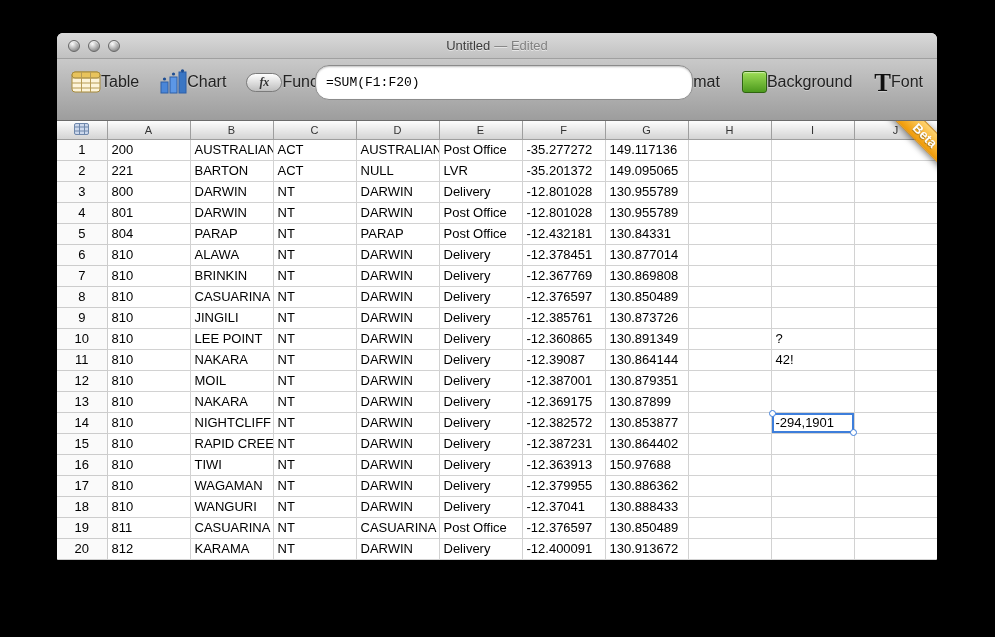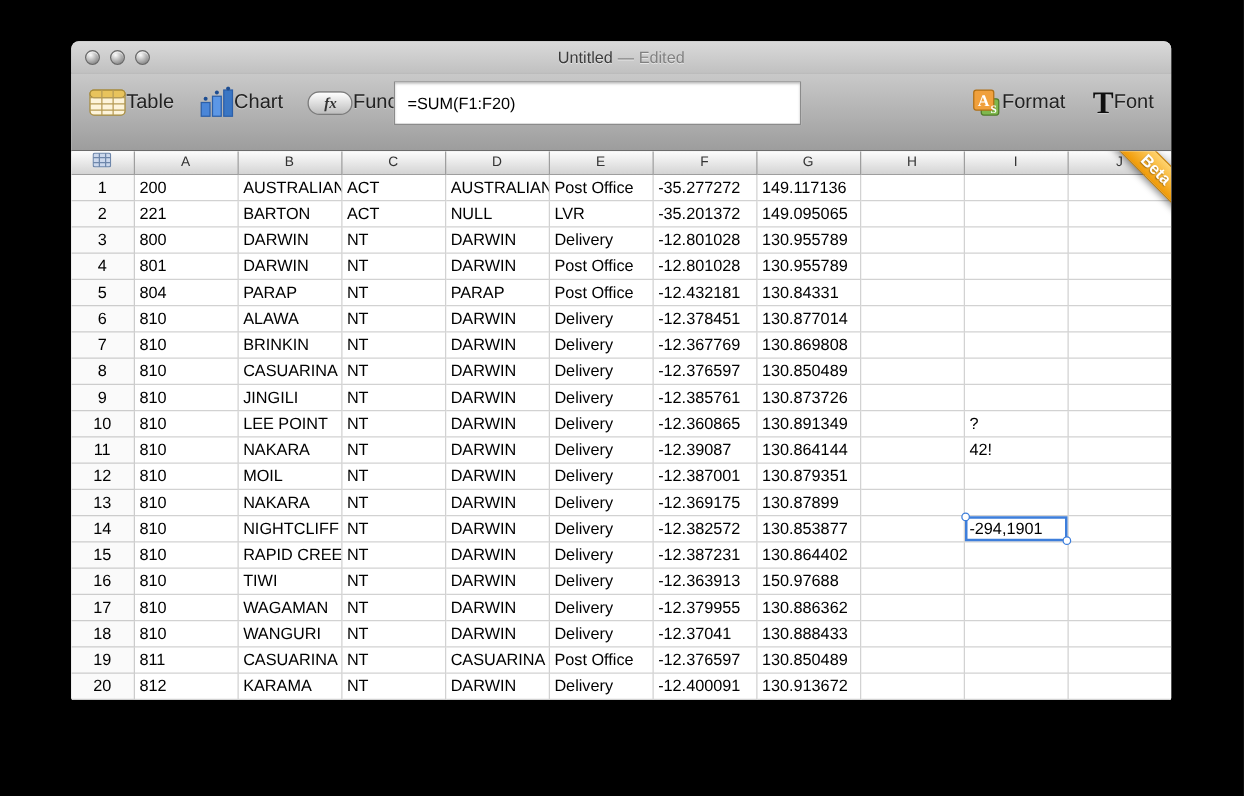--- a/index.html
+++ b/index.html
@@ -17,23 +17,23 @@
            border:1px solid #686868; box-shadow:inset 0 1px 1px rgba(255,255,255,.7); }
   .title { font-size:13px; color:#3a3a3a; text-shadow:0 1px 0 rgba(255,255,255,.55); }
   .title .suffix { color:#808080; margin-left:4px; }
 
   .toolbar { height:62px; background:linear-gradient(#c9c9c9,#9d9d9d); border-bottom:1px solid #6b6b6b;
              position:relative; display:flex; align-items:flex-start; padding:5px 14px 0 14px; }
   .tool { display:flex; align-items:center; margin-right:20px;justify-content:space-between; }
   .icon-wrap { height:36px; display:flex; align-items:center; justify-content:center; }
   .tool-label { font-size:16px; color:#222; margin-top:0; text-shadow:0 1px 0 rgba(255,255,255,.35); }
 
-  .formula-bar { position:absolute; left:258px; top:6px; width:326px; height:35px; background:#fff;
-                 border:1px solid #8b8b8b; border-radius:0; box-shadow:inset 0 1px 2px rgba(0,0,0,.25);
-                 display:flex; align-items:center; padding:0 10px; font-size:13px; color:#000; }
+  .formula-bar { position:absolute; left:258px; top:6px; width:378px; height:35px; background:#fff;
+                 border:1px solid #8b8b8b; border-radius:14px; box-shadow:inset 0 1px 2px rgba(0,0,0,.25);
+                 display:flex; align-items:center; padding:0 10px; font-size:13px; color:#000;font-family:Liberation Mono, monospace; }
 
   .right-tools { margin-left:auto; display:flex; }
   .right-tools .tool { margin:0 0 0 22px; }
 
   .fx-pill { width:36px; height:19px; border-radius:10px; background:linear-gradient(#ffffff,#bdbdbd);
              border:1px solid #7b7b7b; display:flex; align-items:center; justify-content:center;
              font:italic bold 12px "Liberation Serif", serif; color:#333; }
   .bg-swatch { width:25px; height:22px; border-radius:3px; background:linear-gradient(#9ede57,#4c9a1d);
                border:1px solid #2f6410; box-shadow:inset 0 1px 1px rgba(255,255,255,.5); }
   .font-glyph { font:bold 25px "Liberation Serif", serif; color:#101010; line-height:1;
@@ -123,20 +123,26 @@
           <svg width="26" height="25" viewBox="0 0 26 25">
             <rect x="9" y="9" width="14" height="13" rx="2" fill="#7fb84e" stroke="#4e7a28"></rect>
             <rect x="3" y="2" width="16" height="16" rx="2" fill="#f0a03c" stroke="#b06f14"></rect>
             <text x="11" y="15" font-family="Liberation Serif, serif" font-size="13" font-weight="bold" fill="#fff" text-anchor="middle">A</text>
             <text x="19" y="20" font-family="Liberation Serif, serif" font-size="9" font-weight="bold" fill="#fff" text-anchor="middle">S</text>
           </svg>
         </div>
         <div class="tool-label">Format</div>
       </div>
 
+      <div class="tool">
+        <div class="icon-wrap">
+          <div class="bg-swatch"></div>
+        </div>
+        <div class="tool-label">Background</div>
+      </div>
 
       <div class="tool">
         <div class="icon-wrap">
           <div class="font-glyph">T</div>
         </div>
         <div class="tool-label">Font</div>
       </div>
 
     </div>
   </div>

